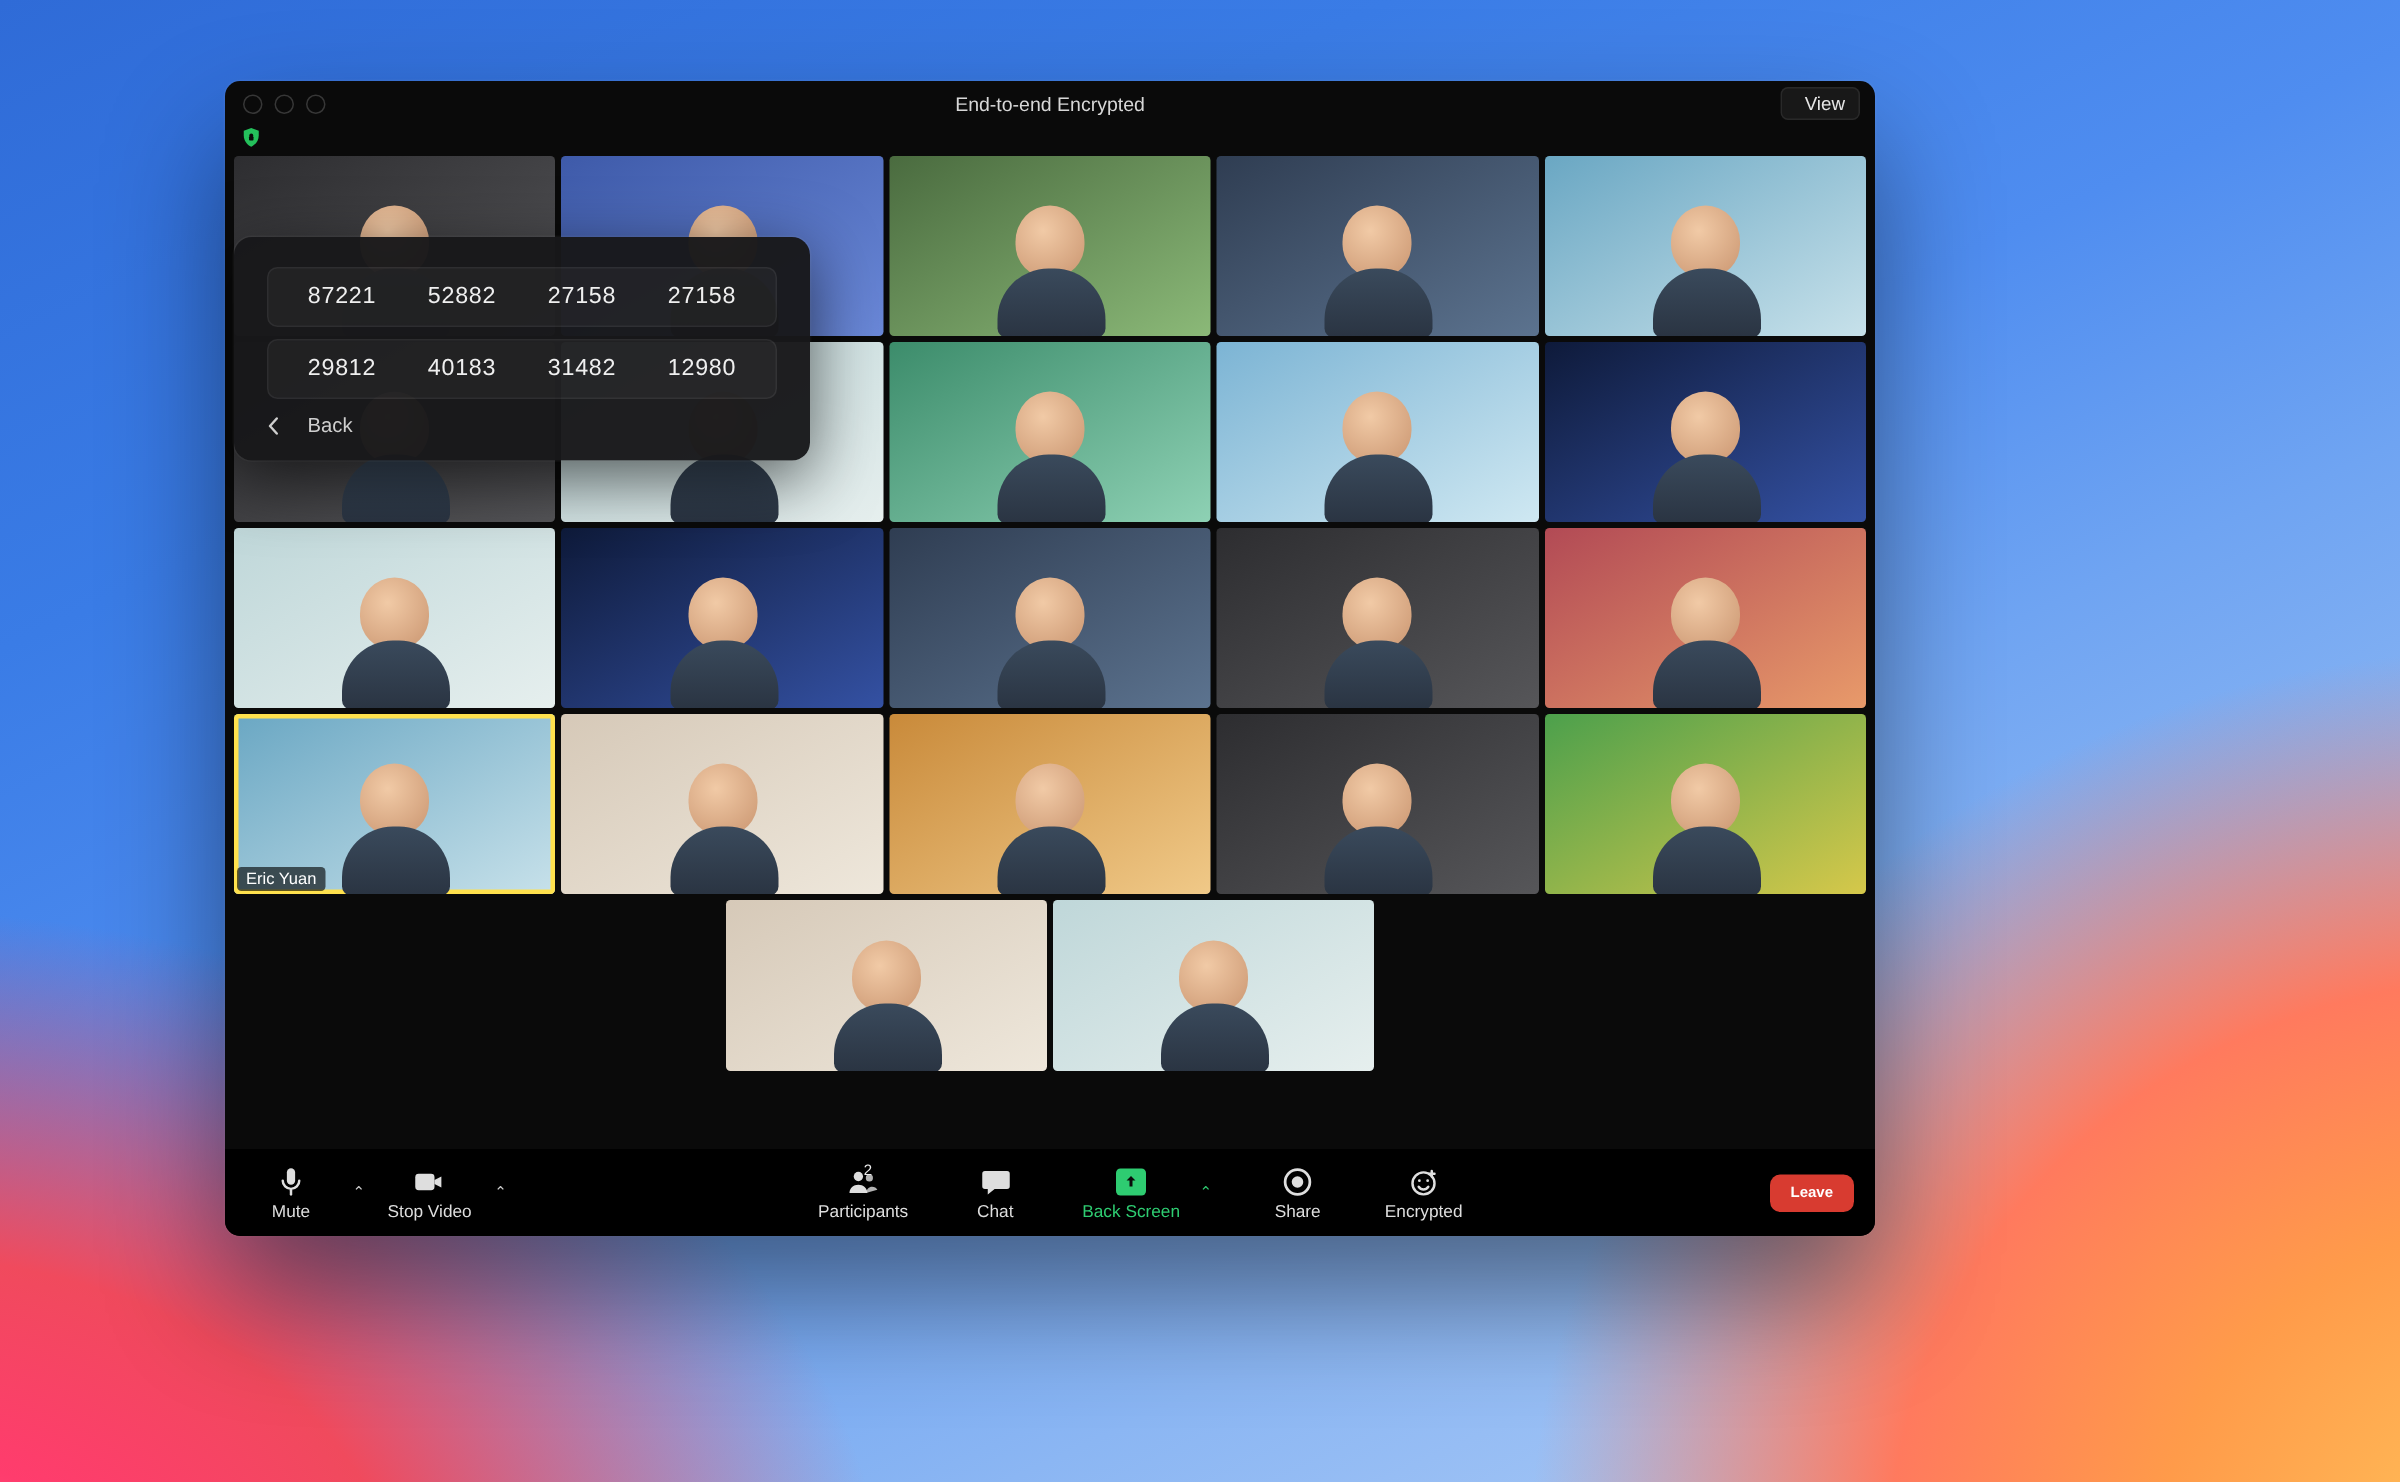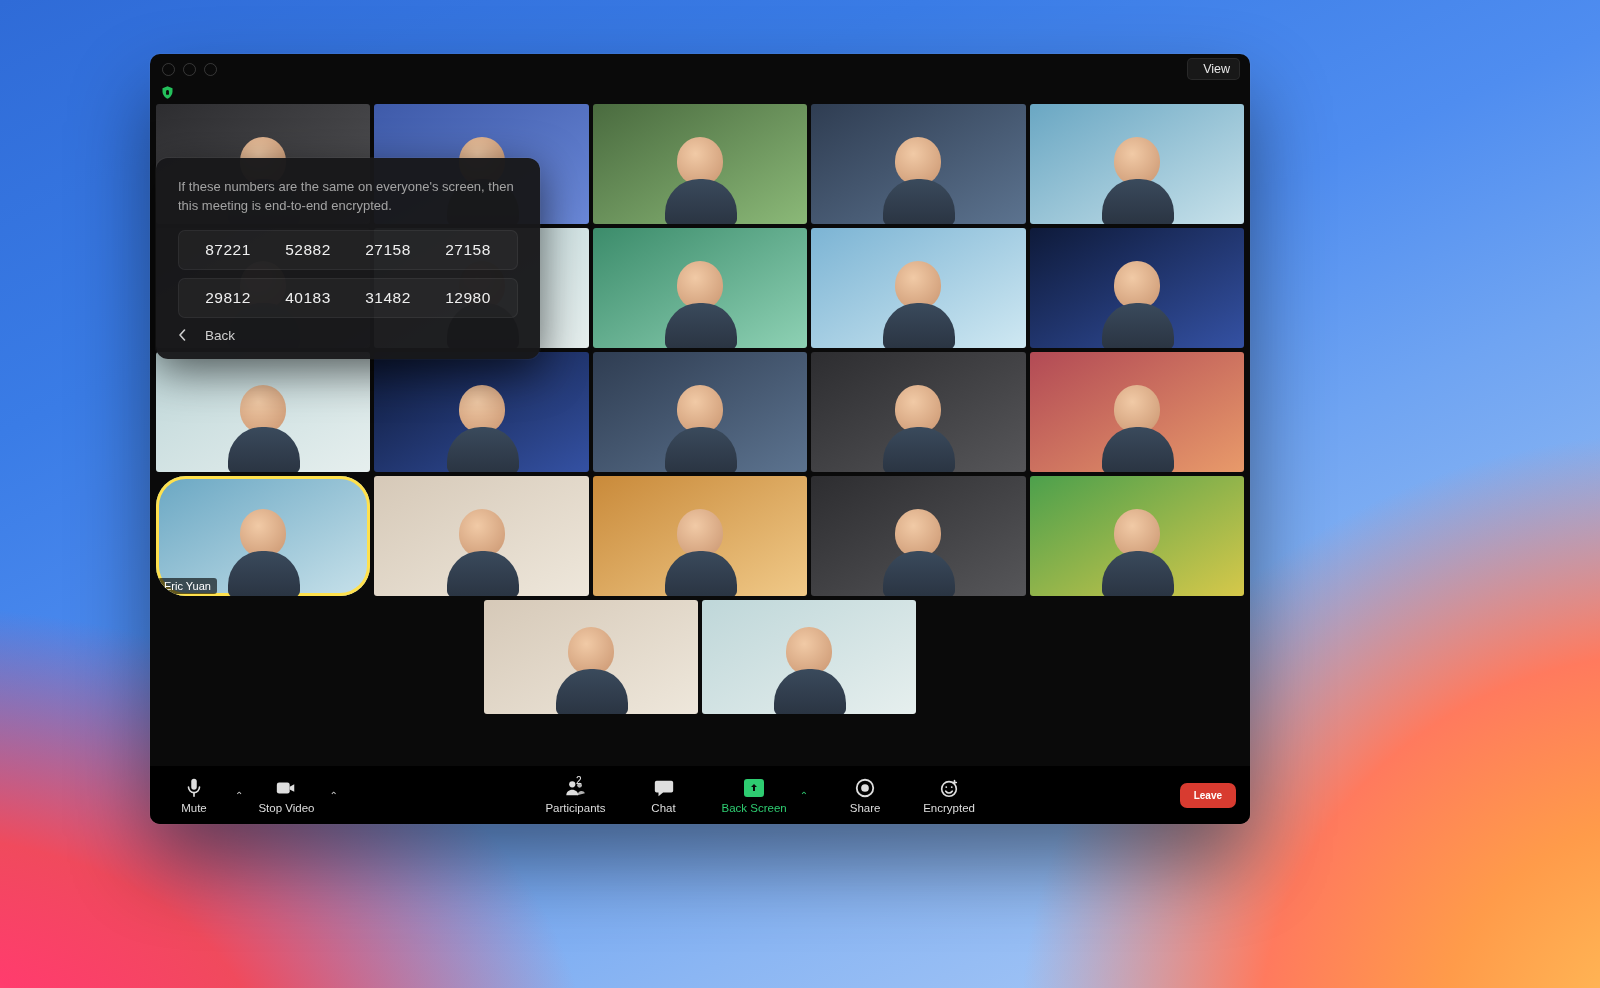--- a/index.html
+++ b/index.html
@@ -56,21 +56,21 @@
     min-height:0;
   }
   .grow.h1 .tile{height:120px;}
   .grow.h2 .tile{height:120px;}
   .grow.h3 .tile{height:120px;}
   .grow.h4 .tile{height:120px;}
   .grow.h5 .tile{height:114px;}
   .grow.center{justify-content:center;}
   .grow.center .tile{flex:0 0 214px;}
 
-  .tile.active{box-shadow:inset 0 0 0 3px #ffe14d;border-radius:30px;}
+  .tile.active{box-shadow:inset 0 0 0 3px #ffe14d;}
   .nametag{
     position:absolute;left:2px;bottom:2px;background:rgba(0,0,0,.62);color:#fff;
     font-size:11px;padding:2px 6px;border-radius:3px;
   }
 
   
   .bg-a{background:linear-gradient(150deg,#3e5aa9,#6a88d8);}
   .bg-b{background:linear-gradient(150deg,#4a6b3f,#8bb978);}
   .bg-c{background:linear-gradient(150deg,#2f3d52,#5c738f);}
   .bg-d{background:linear-gradient(150deg,#6aa7c3,#c7e1ea);}
@@ -145,20 +145,21 @@
 <body>
 
 <div class="window">
 
   <div class="titlebar">
     <div class="traffic">
       <div class="tl"></div>
       <div class="tl"></div>
       <div class="tl"></div>
     </div>
+    <div class="title-center">End-to-end Encrypted</div>
     <div class="view-btn">
       <svg viewBox="0 0 16 16" fill="#e6e6e6">
           <rect x="1" y="1" width="6" height="6" rx="1"></rect>
           <rect x="9" y="1" width="6" height="6" rx="1"></rect>
           <rect x="1" y="9" width="6" height="6" rx="1"></rect>
           <rect x="9" y="9" width="6" height="6" rx="1"></rect>
         </svg>
       <span>View</span>
     </div>
   </div>
@@ -317,21 +318,20 @@
         </div>
       <div class="tile bg-m">
           <div class="person">
             <div class="head"></div>
             <div class="body"></div>
           </div>
         </div>
     </div>
 
     <div class="popover">
-      <p>If these numbers are the same on everyone's screen, then this meeting is end-to-end encrypted.</p>
       <div class="code-row">
         <span>87221</span>
         <span>52882</span>
         <span>27158</span>
         <span>27158</span>
       </div>
       <div class="code-row">
         <span>29812</span>
         <span>40183</span>
         <span>31482</span>

